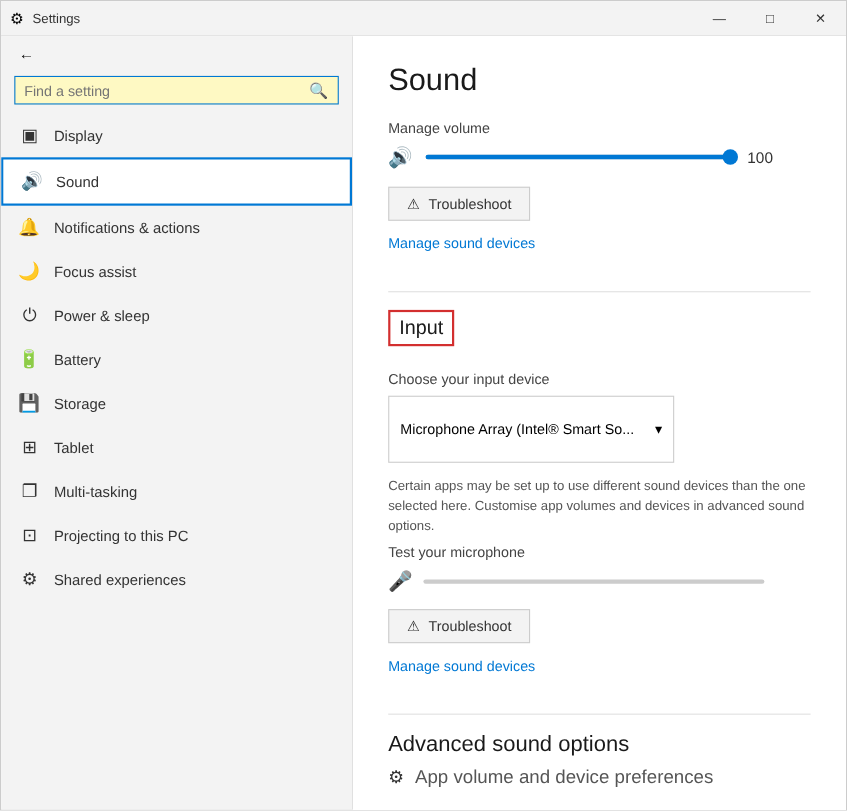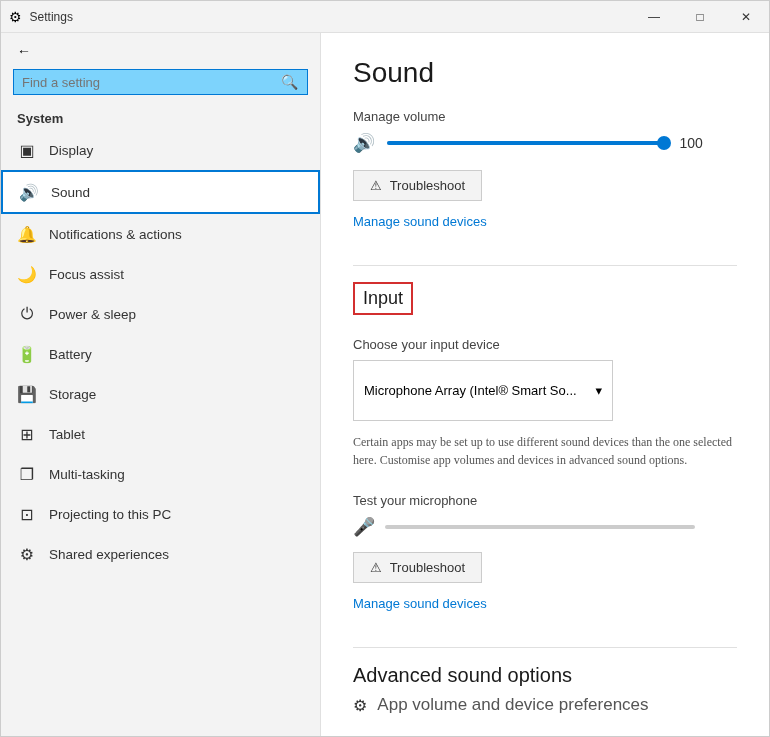--- a/index.html
+++ b/index.html
@@ -75,21 +75,21 @@
       align-items: center;
       padding: 8px 16px;
       gap: 8px;
       cursor: pointer;
     }
     .sidebar-search {
       margin: 4px 12px 8px;
       display: flex;
       align-items: center;
       border: 1.5px solid #0078d4;
-      background: #7dd3fc;
+      background: #fef9c3;
       padding: 4px 8px;
       gap: 6px;
     }
     .sidebar-search input {
       border: none;
       outline: none;
       font-size: 13px;
       flex: 1;
       background: transparent;
       color: #666;
@@ -221,24 +221,23 @@
       background: #fff;
       padding: 22px 10px;
       font-size: 13px;
       cursor: pointer;
       min-width: 260px;
       gap: 8px;
     }
     .small-text {
       font-size: 12px;
       color: #555;
-      margin-bottom: 24px;
+      margin-bottom: 8px;
       line-height: 1.5;
       max-width: 400px;
-      font-family: Liberation Serif, serif;
     }
     .device-props-link {
       color: #0078d4;
       font-size: 13px;
       cursor: pointer;
       margin-bottom: 16px;
       display: inline-block;
       border: 2px solid #d32f2f;
       padding: 4px 6px;
     }
@@ -311,21 +310,20 @@
   <div class="content-area">
 
     <div class="sidebar">
       <div class="sidebar-back">
         <span>←</span>
       </div>
       <div class="sidebar-search">
         <input type="text" placeholder="Find a setting" style="">
         <span>🔍</span>
       </div>
-      <div class="section-header">System</div>
 
       <div class="sidebar-item">
         <span class="sidebar-icon">▣</span>
         <span>Display</span>
       </div>
       <div class="sidebar-item active">
         <span class="sidebar-icon">🔊</span>
         <span>Sound</span>
       </div>
       <div class="sidebar-item">

